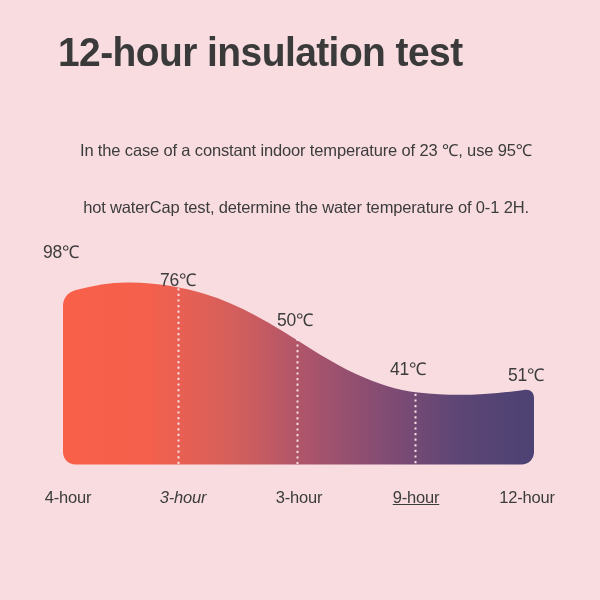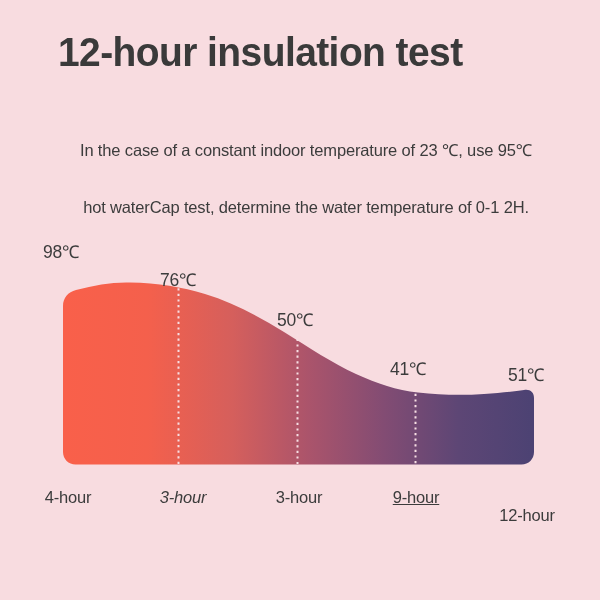--- a/index.html
+++ b/index.html
@@ -156,16 +156,16 @@
   <div class="value-label" style="left:160px; top:48px;">76℃</div>
   <div class="value-label" style="left:277px; top:88px;">50℃</div>
   <div class="value-label" style="left:390px; top:137px;">41℃</div>
   <div class="value-label" style="left:508px; top:143px;">51℃</div>
 
   <div id="axis-labels">
     <div class="axis-label" style="left:68px;">4-hour</div>
     <div class="axis-label" style="left:183px;font-style:italic;">3-hour</div>
     <div class="axis-label" style="left:299px;">3-hour</div>
     <div class="axis-label" style="left:416px;text-decoration:underline;">9-hour</div>
-    <div class="axis-label" style="left:527px;margin-top:18px;">12-hour</div>
+    <div class="axis-label" style="left:527px;">12-hour</div>
   </div>
 
 </div>
 
 </body></html>

